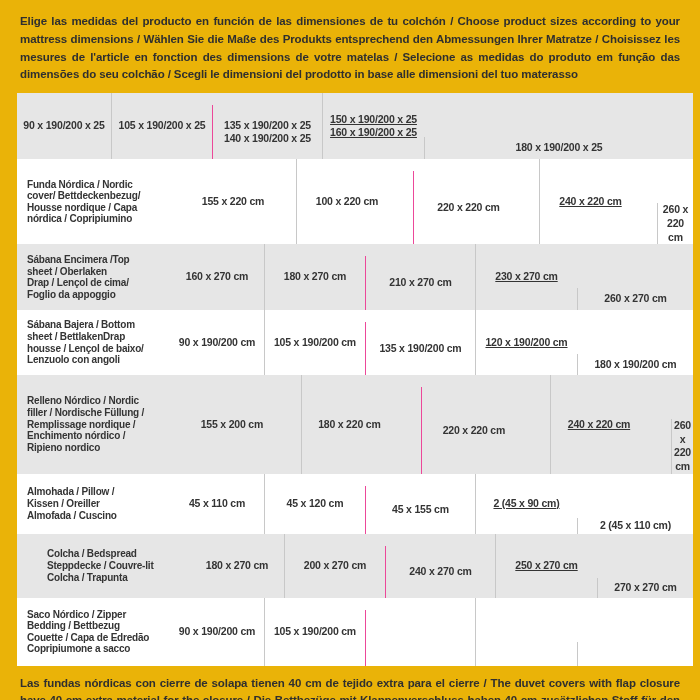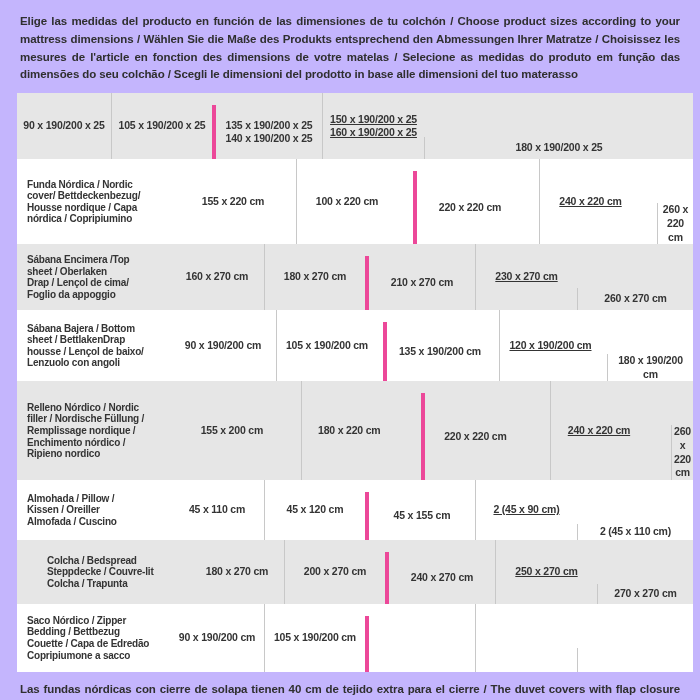--- a/index.html
+++ b/index.html
@@ -8,21 +8,21 @@
     background: #ffffff;
     width: 700px;
     height: 700px;
     overflow: hidden;
     font-family: "Liberation Sans", sans-serif;
   }
   .page {
     width: 700px;
     height: 700px;
     box-sizing: border-box;
-    background: #c4b5fd;
+    background: #eab308;
   }
   .intro {
     margin: 0;
     padding: 13px 20px 0 20px;
     font-size: 11.5px;
     font-weight: 700;
     line-height: 1.55;
     color: #2f2f2f;
     text-align: justify;
     letter-spacing: -0.1px;
@@ -33,21 +33,21 @@
   }
   .row {
     display: flex;
     align-items: stretch;
   }
   .row:nth-child(odd)  { background: #e6e6e6; }
   .row:nth-child(even) { background: #ffffff; }
   .row:nth-child(1) { min-height: 66px; }
   .row:nth-child(2) { min-height: 72px; gap: 16px; }
   .row:nth-child(3) { min-height: 66px; }
-  .row:nth-child(4) { min-height: 65px; gap: 6px; }
+  .row:nth-child(4) { min-height: 65px; }
   .row:nth-child(5) { min-height: 74px; gap: 24px; }
   .row:nth-child(6) { min-height: 60px; }
   .row:nth-child(7) { min-height: 64px; padding-left: 20px; }
   .row:nth-child(8) { min-height: 68px; }
   .cell {
     display: flex;
     align-items: center;
     box-sizing: border-box;
     white-space: pre-line;
     color: #343434;
@@ -67,21 +67,21 @@
     justify-content: center;
     text-align: center;
     font-size: 10.5px;
     font-weight: 700;
     line-height: 1.3;
     letter-spacing: -0.2px;
     padding: 0 2px;
   }
   .cell.value.c1 { width: 94px; }
   .cell.value.c2 { width: 101px; border-left: 1px solid #c8c8c8; }
-  .cell.value.c3 { width: 110px; border-left: 4px solid #ec4899; margin-top: 12px; }
+  .cell.value.c3 { width: 110px; border-left: 1px solid #ec4899; margin-top: 12px; }
   .cell.value.c4 { width: 102px; border-left: 1px solid #c8c8c8; text-decoration: underline; }
   .cell.value.c5 { flex: 1;      border-left: 1px solid #c8c8c8; margin-top: 44px; }
   .note {
     margin: 0;
     padding: 9px 20px 0 20px;
     font-size: 11.5px;
     font-weight: 700;
     line-height: 1.5;
     color: #2f2f2f;
     text-align: justify;

